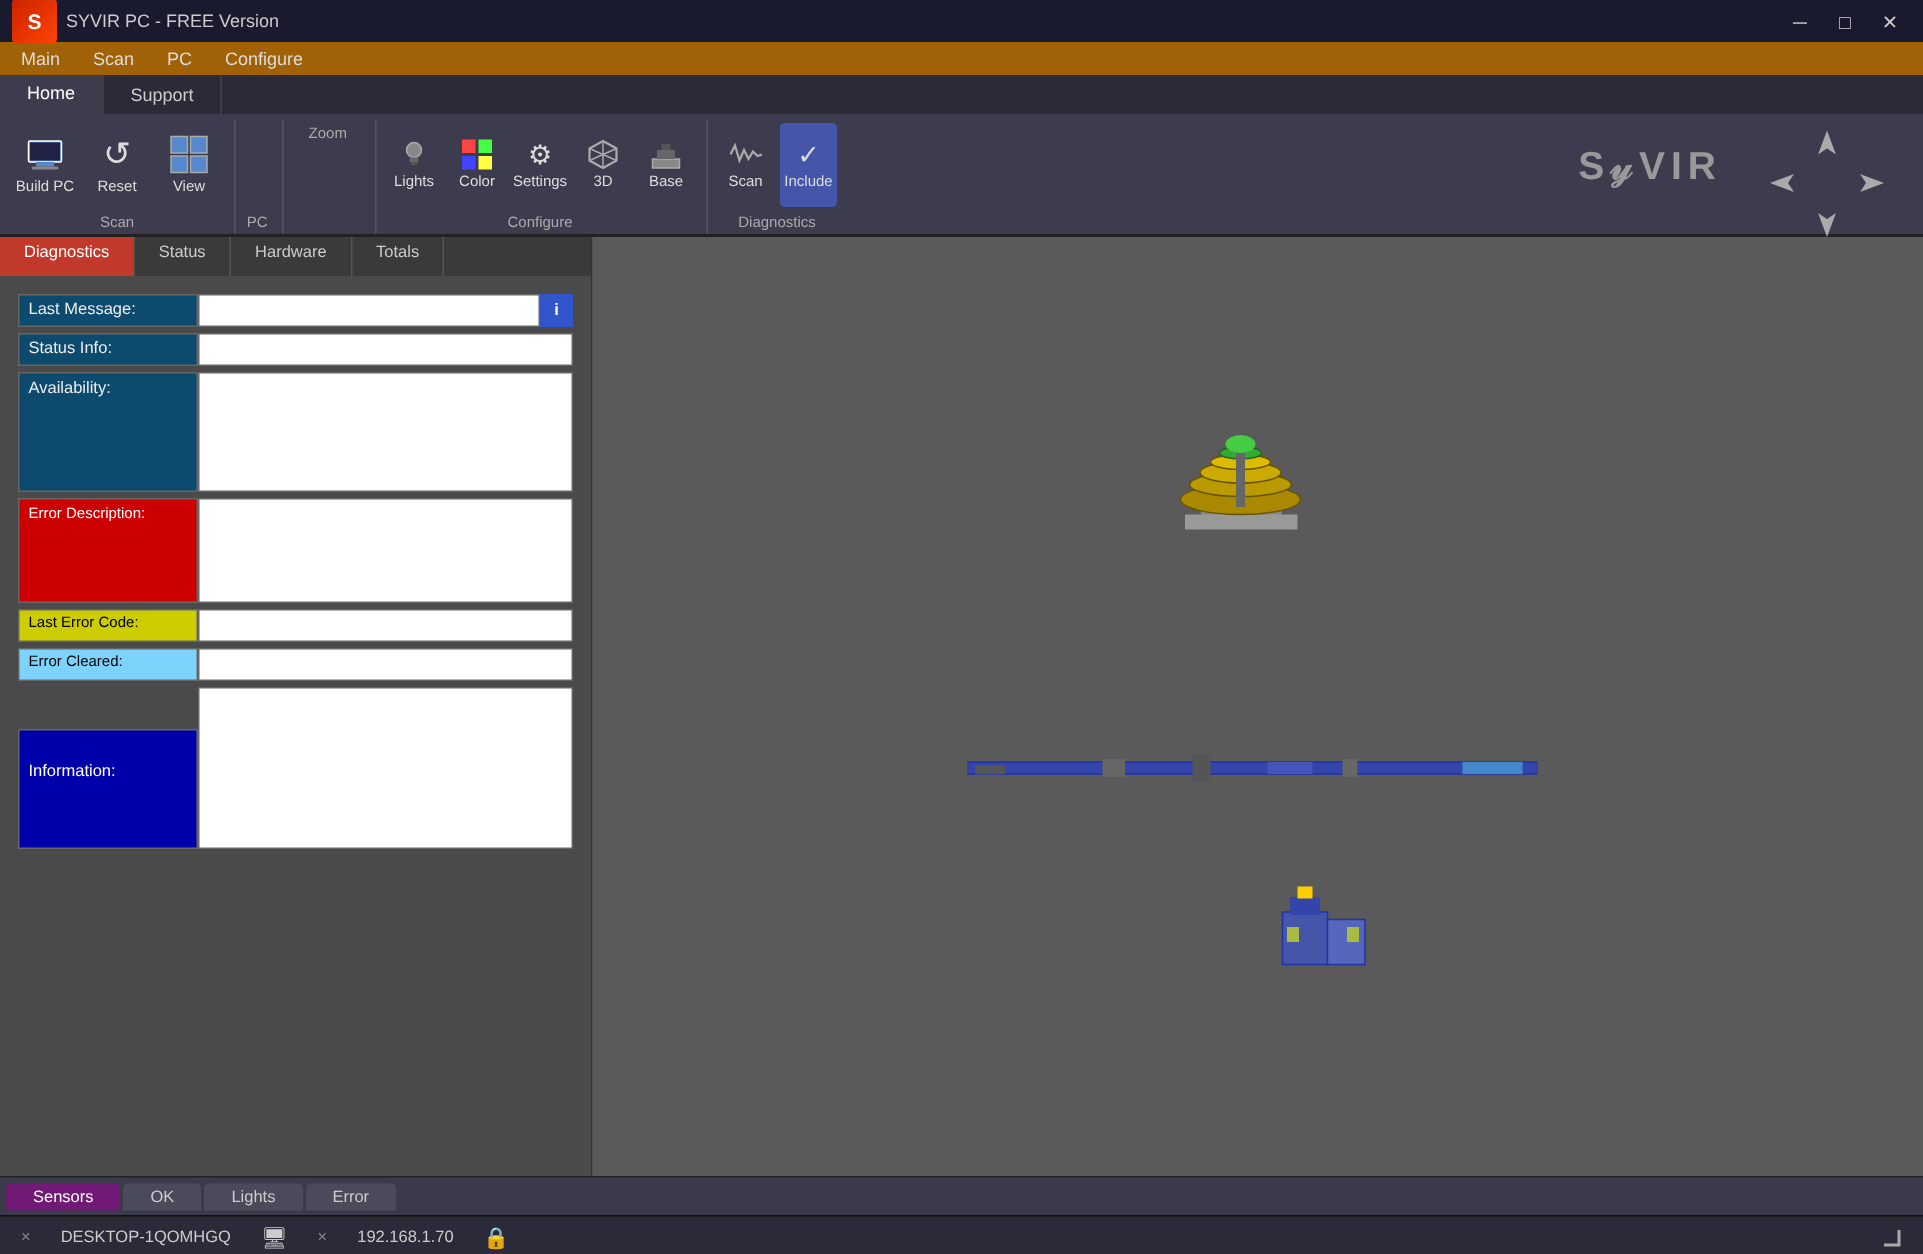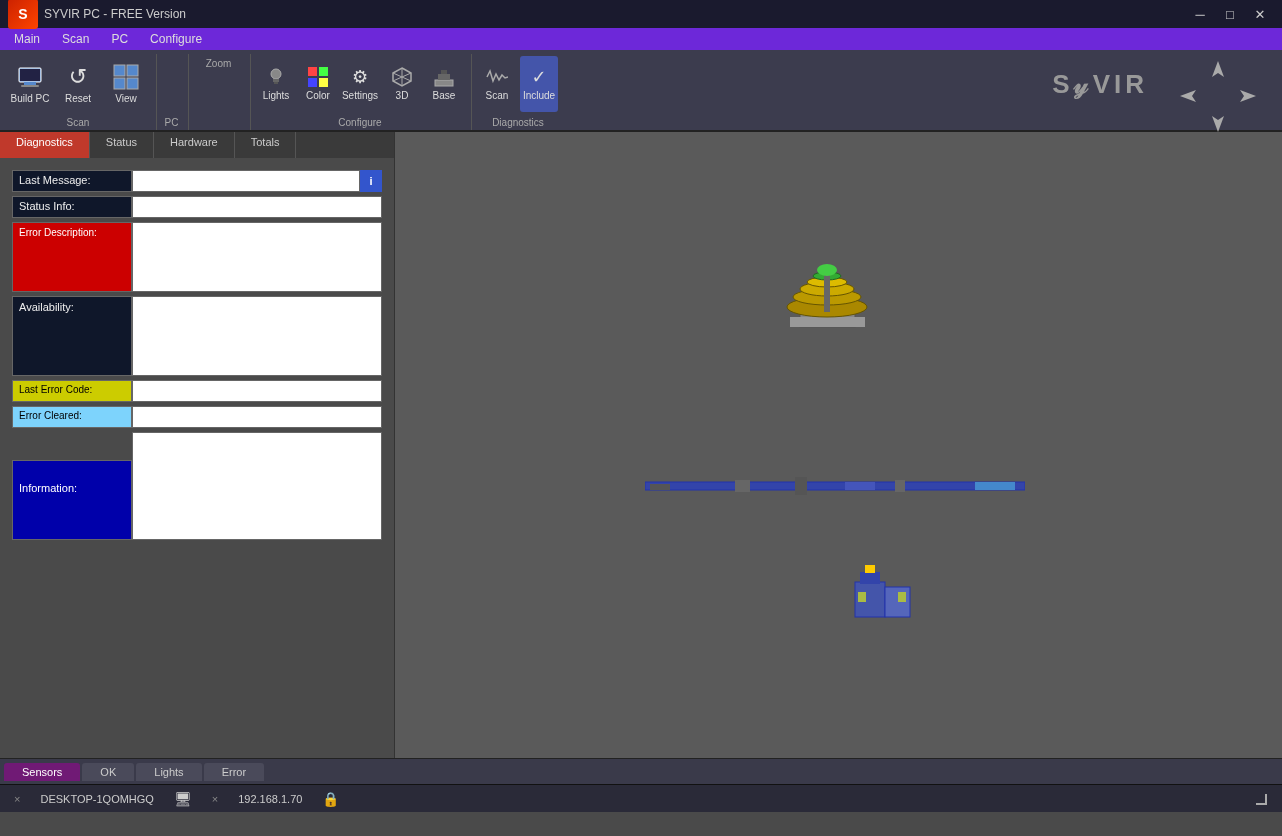--- a/index.html
+++ b/index.html
@@ -24,21 +24,21 @@
       border: none;
       color: #ccc;
       cursor: pointer;
       font-size: 13px;
       display: flex; align-items: center; justify-content: center;
     }
 
     
     #menu-bar {
       height: 22px;
-      background: #6d28d9;
+      background: #a16207;
       display: flex;
       align-items: center;
       padding: 0 4px;
       gap: 2px;
     }
     #menu-bar .menu-item {
       padding: 2px 10px;
       color: #ddd;
       cursor: pointer;
       font-size: 12px;
@@ -173,21 +173,21 @@
       margin-bottom: 4px;
       align-items: stretch;
     }
     .diag-label {
       width: 120px;
       min-height: 22px;
       padding: 3px 6px;
       font-size: 11px;
       color: #eee;
       border: 1px solid #666;
-      background: #0f172a;
+      background: #0c4a6e;
       flex-shrink: 0;
     }
     .diag-label.red { background: #cc0000; color: #fff; }
     .diag-label.yellow { background: #cccc00; color: #000; }
     .diag-label.green { background: #7dd3fc; color: #000; }
     .diag-label.blue { background: #0000aa; color: #fff; }
     .diag-value {
       flex: 1;
       min-height: 22px;
       padding: 3px 6px;
@@ -302,20 +302,24 @@
 </div>
 
 <div id="menu-bar">
   <div class="menu-item">Main</div>
   <div class="menu-item">Scan</div>
   <div class="menu-item">PC</div>
   <div class="menu-item">Configure</div>
 </div>
 
 <div id="ribbon">
+  <div id="ribbon-tabs">
+    <div class="ribbon-tab active">Home</div>
+    <div class="ribbon-tab">Support</div>
+  </div>
   <div id="ribbon-content">
 
     <div class="ribbon-group">
       <div class="ribbon-group-items">
         <div class="ribbon-btn">
           <div class="icon">
             <svg width="28" height="28" viewBox="0 0 28 28">
               <rect x="3" y="5" width="22" height="14" rx="1" fill="#5588cc" stroke="#fff" stroke-width="1"></rect>
               <rect x="8" y="19" width="12" height="3" fill="#5588cc"></rect>
               <rect x="5" y="22" width="18" height="2" rx="1" fill="#888"></rect>
@@ -463,27 +467,27 @@
         <div class="diag-value" style="flex:1;"></div>
         <button class="diag-info-btn">i</button>
       </div>
 
       <div class="diag-row">
         <div class="diag-label">Status Info:</div>
         <div class="diag-value"></div>
       </div>
 
       <div class="diag-row">
+        <div class="diag-label tall" style="min-height:80px; display:flex; align-items:flex-start; padding-top:4px;">Availability:</div>
+        <div class="diag-value tall" style="min-height:80px;"></div>
+      </div>
+
+      <div class="diag-row">
         <div class="diag-label red medium" style="min-height:70px; display:flex; align-items:flex-start; padding-top:4px; font-size:10px;">Error Description:</div>
         <div class="diag-value medium" style="min-height:70px;"></div>
-      </div>
-
-      <div class="diag-row">
-        <div class="diag-label tall" style="min-height:80px; display:flex; align-items:flex-start; padding-top:4px;">Availability:</div>
-        <div class="diag-value tall" style="min-height:80px;"></div>
       </div>
 
       <div class="diag-row">
         <div class="diag-label yellow" style="font-size:10px; color:#000;">Last Error Code:</div>
         <div class="diag-value"></div>
       </div>
 
       <div class="diag-row">
         <div class="diag-label green" style="font-size:10px; color:#000;">Error Cleared:</div>
         <div class="diag-value"></div>

